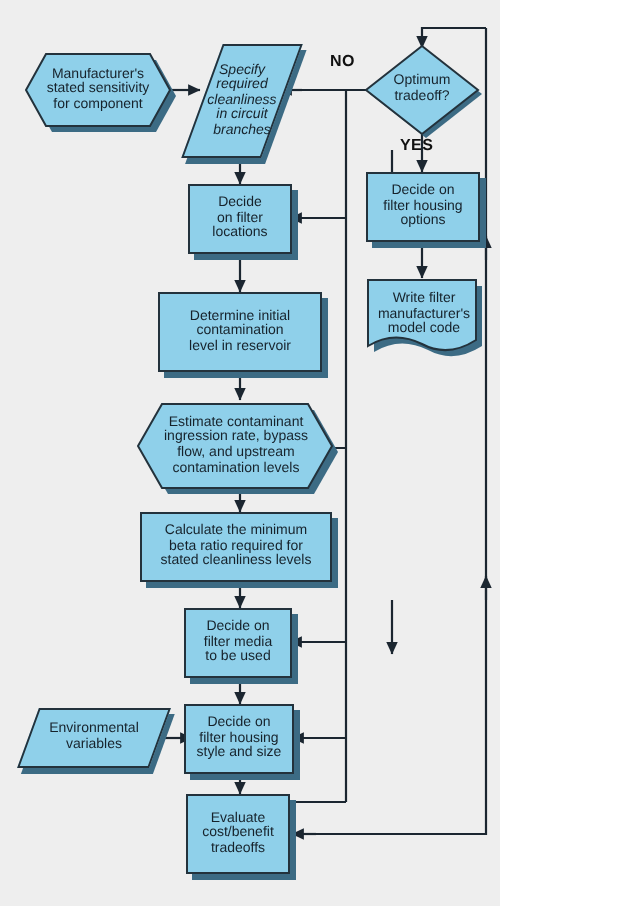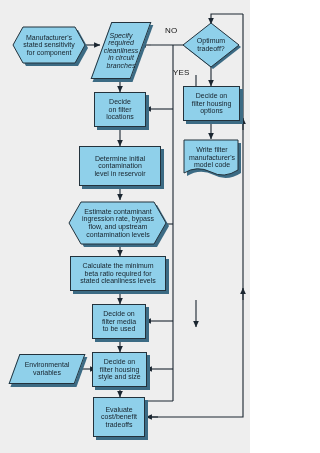--- a/index.html
+++ b/index.html
@@ -62,21 +62,21 @@
   .shape-wrap svg.bg {
     position: absolute;
     left: 0; top: 0;
     width: 100%;
     height: 100%;
     overflow: visible;
   }
   .shape-wrap .txt { position: relative; z-index: 2; }
   .sidelbl {
     position: absolute;
-    font-weight: normal;
+    font-weight: bold;
     color: #111111;
     z-index: 4;
     letter-spacing: 0.2px;
   }
 </style>
 </head>
 <body>
 
 <div id="canvas">
 
@@ -125,21 +125,21 @@
       <path d="M196 300 L196 327" marker-end="url(#ah)"></path>
 
       <path d="M145 417 L243 417 L243 14"></path>
       <path d="M243 130 L243 118" marker-end="url(#ah)"></path>
       <path d="M243 300 L243 288" marker-end="url(#ah)"></path>
       <path d="M158 417 L146 417" marker-end="url(#ah)"></path>
     </g>
   </svg>
 
   <div class="sidelbl" style="left:165px; top:26px; font-size:8px;">NO</div>
-  <div class="sidelbl" style="left:173px; top:68px; font-size:8px;">YES</div>
+  <div class="sidelbl" style="left:200px; top:68px; font-size:8px;">YES</div>
 
   <div class="node shape-wrap" style="left:12px; top:24px; width:74px; height:42px; font-size:7px;">
     <svg class="bg" viewBox="0 0 74 42" preserveAspectRatio="none">
       <polygon points="11,3 63,3 73,21 63,39 11,39 1,21" fill="#3c6b84" transform="translate(3,3)"></polygon>
       <polygon points="11,3 63,3 73,21 63,39 11,39 1,21" fill="#8fd0ea" stroke="#23323c" stroke-width="1"></polygon>
     </svg>
     <span class="txt">Manufacturer's
 stated sensitivity
 for component</span>
   </div>

